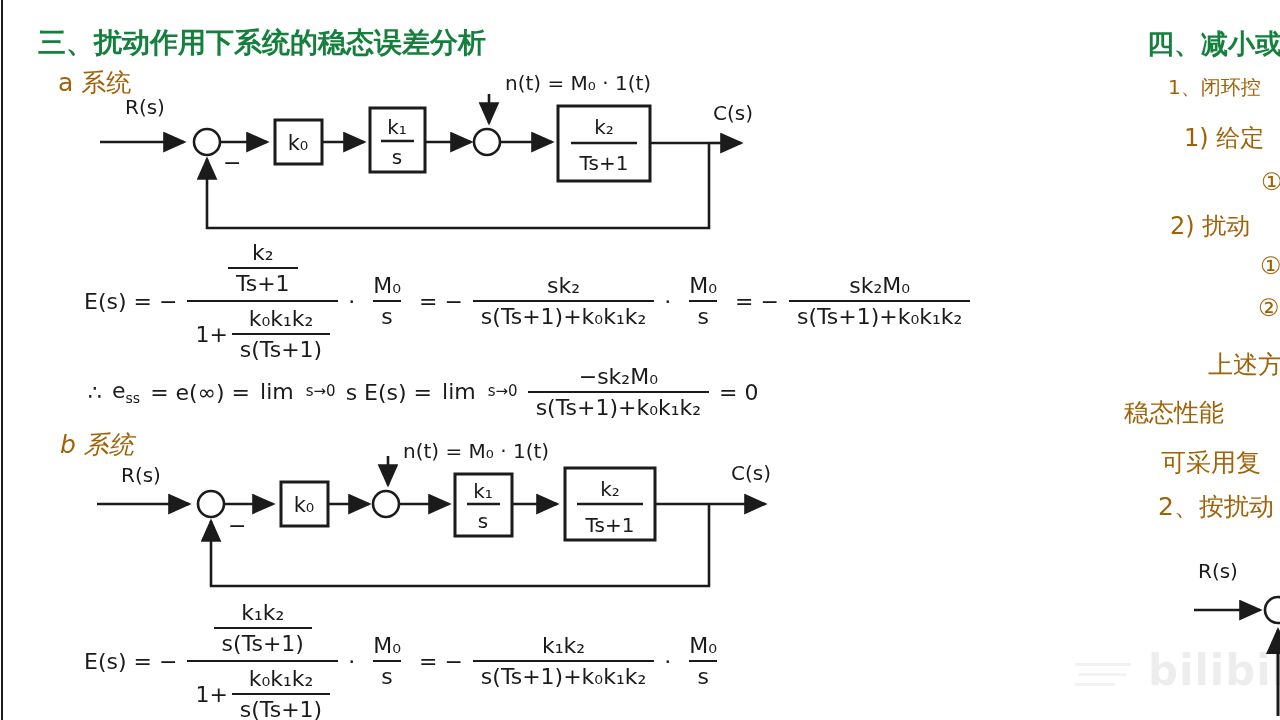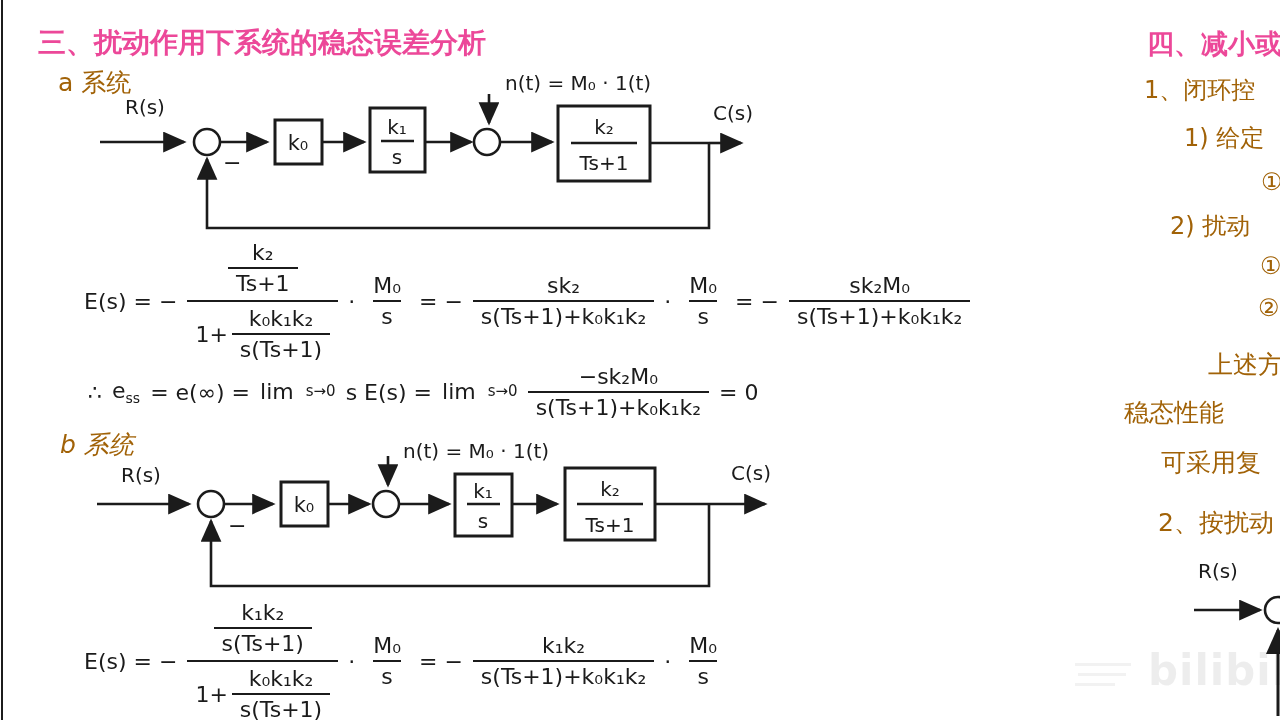--- a/index.html
+++ b/index.html
@@ -1,19 +1,19 @@
 <!DOCTYPE html>
 <html><head>
 <meta charset="utf-8">
 <style>
   html,body{margin:0;padding:0;}
   body{width:1280px;height:720px;overflow:hidden;position:relative;background:#ffffff;
        font-family:"DejaVu Sans",sans-serif;color:#1b1b1b;}
   .abs{position:absolute;white-space:nowrap;}
-  .blue{color:#ec4899;font-weight:bold;}
+  .blue{color:#15803d;font-weight:bold;}
   .ink{color:#a16207;}
   
   .eqrow{position:absolute;display:flex;align-items:center;gap:10px;font-size:22px;white-space:nowrap;}
   .fr{display:inline-flex;flex-direction:column;align-items:center;}
   .fr .n,.fr .d{padding:2px 8px;text-align:center;}
   .fr .d{border-top:2.5px solid #1b1b1b;}
   .drow{display:flex;align-items:center;gap:4px;}
   .lim{display:inline-flex;flex-direction:row;align-items:center;line-height:1.05;}
   .lim .ls{font-size:15px;margin-left:12px;}
   sub{font-size:14px;}
@@ -190,30 +190,30 @@
     <span class="d">s(Ts+1)+k₀k₁k₂</span>
   </span>
   <span>·</span>
   <span class="fr">
     <span class="n">M₀</span>
     <span class="d">s</span>
   </span>
 </div>
 
 <div class="abs blue" style="left:1147px;top:26px;font-size:27px;">四、减小或</div>
-<div class="abs ink" style="left:1144px;top:74px;font-size:24px;">1、闭环控</div>
+<div class="abs ink" style="left:1168px;top:74px;font-size:20px;">1、闭环控</div>
 <div class="abs ink" style="left:1184px;top:122px;font-size:24px;">1) 给定</div>
 <div class="abs ink" style="left:1261px;top:168px;font-size:24px;">①</div>
 <div class="abs ink" style="left:1170px;top:210px;font-size:24px;">2) 扰动</div>
 <div class="abs ink" style="left:1260px;top:252px;font-size:24px;">①</div>
 <div class="abs ink" style="left:1258px;top:294px;font-size:24px;">②</div>
 <div class="abs ink" style="left:1208px;top:348px;font-size:25px;">上述方</div>
 <div class="abs ink" style="left:1124px;top:396px;font-size:25px;">稳态性能</div>
 <div class="abs ink" style="left:1161px;top:446px;font-size:25px;">可采用复</div>
-<div class="abs ink" style="left:1158px;top:506px;font-size:25px;">2、按扰动</div>
+<div class="abs ink" style="left:1158px;top:490px;font-size:25px;">2、按扰动</div>
 
 <svg style="position:absolute;left:1190px;top:548px;" width="90" height="170" viewBox="0 0 90 170">
   <defs>
     <marker id="arC" markerWidth="11" markerHeight="9" refX="8" refY="4" orient="auto">
       <path d="M0,0 L9,4 L0,8 z" fill="#1b1b1b"></path>
     </marker>
   </defs>
   <text x="8" y="30" font-size="20">R(s)</text>
   <line x1="4" y1="62" x2="70" y2="62" stroke="#1b1b1b" stroke-width="2.6" marker-end="url(#arC)"></line>
   <circle cx="88" cy="62" r="13" fill="#ffffff" stroke="#1b1b1b" stroke-width="2.6"></circle>

